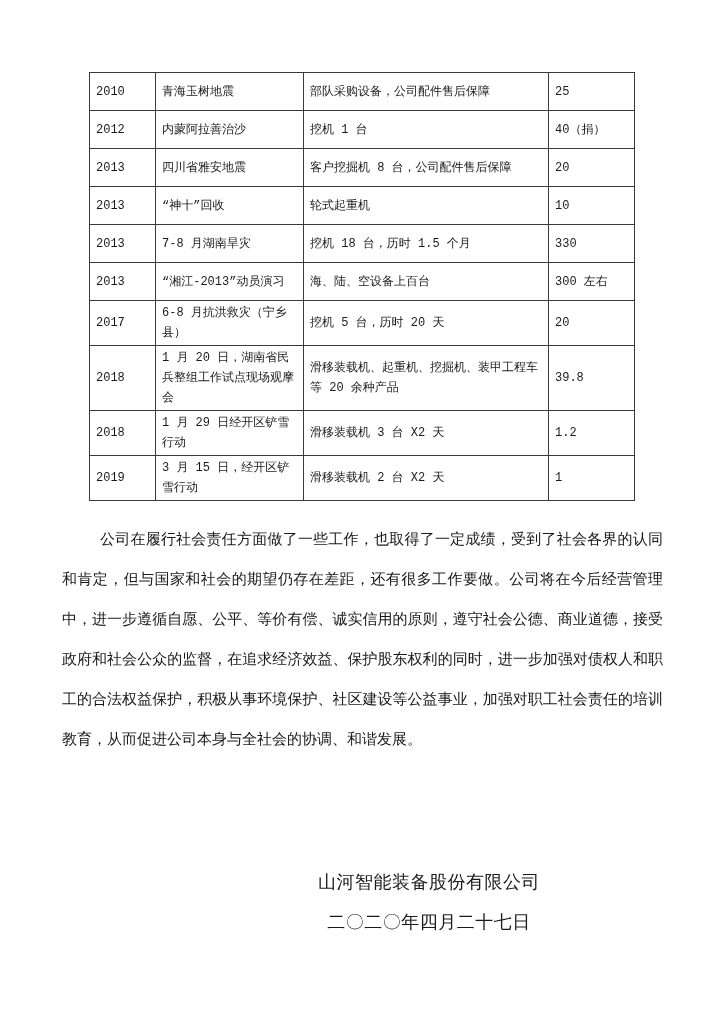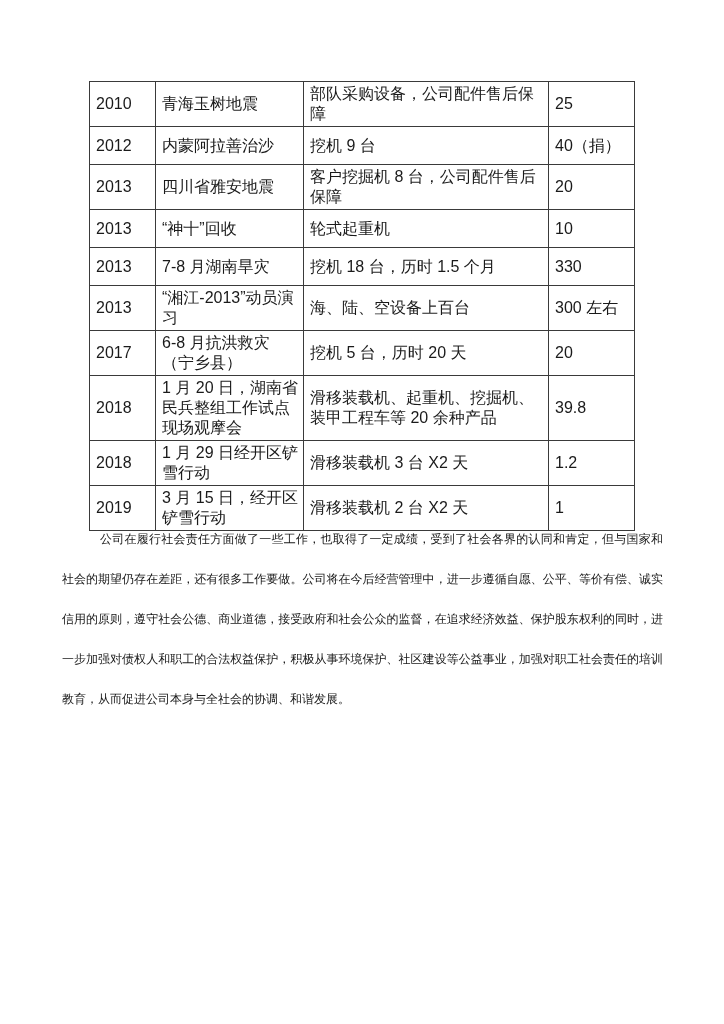--- a/index.html
+++ b/index.html
@@ -8,45 +8,45 @@
     width: 724px;
     height: 1024px;
     background: #ffffff;
     color: #1c1c1c;
     font-family: "Liberation Serif", "DejaVu Serif", serif;
     overflow: hidden;
   }
   .donation-table {
     position: absolute;
     left: 89px;
-    top: 81px;
+    top: 72px;
     width: 545px;
     border-collapse: collapse;
     table-layout: fixed;
-    font-family: Liberation Sans, sans-serif;
-    font-size: 16px;
+    font-family: Liberation Mono, monospace;
+    font-size: 12px;
     color: #1a1a1a;
   }
   .donation-table td {
     border: 1.5px solid #3a3a3a;
     padding: 2px 4px 2px 6px;
     height: 33px;
     line-height: 20px;
     vertical-align: middle;
     overflow: hidden;
     word-break: break-all;
   }
   .donation-table tr.row-tall td { height: 47px; }
   .body-paragraph {
     position: absolute;
     left: 62px;
     top: 519px;
     width: 601px;
     margin: 0;
-    font-size: 12px;
+    font-size: 15px;
     line-height: 40px;
     text-align: justify;
     text-align-last: left;
     text-indent: 38px;
     color: #171717;
   }
   .signature {
     position: absolute;
     left: 133px;
     top: 862px;
@@ -74,21 +74,21 @@
     <tbody>
       <tr>
         <td>2010</td>
         <td>青海玉树地震</td>
         <td>部队采购设备，公司配件售后保障</td>
         <td>25</td>
       </tr>
       <tr>
         <td>2012</td>
         <td>内蒙阿拉善治沙</td>
-        <td>挖机 9 台</td>
+        <td>挖机 1 台</td>
         <td>40（捐）</td>
       </tr>
       <tr>
         <td>2013</td>
         <td>四川省雅安地震</td>
         <td>客户挖掘机 8 台，公司配件售后保障</td>
         <td>20</td>
       </tr>
       <tr>
         <td>2013</td>
@@ -130,14 +130,18 @@
         <td>2019</td>
         <td>3 月 15 日，经开区铲雪行动</td>
         <td>滑移装载机 2 台 X2 天</td>
         <td>1</td>
       </tr>
     </tbody>
   </table>
 
   <p class="body-paragraph">公司在履行社会责任方面做了一些工作，也取得了一定成绩，受到了社会各界的认同和肯定，但与国家和社会的期望仍存在差距，还有很多工作要做。公司将在今后经营管理中，进一步遵循自愿、公平、等价有偿、诚实信用的原则，遵守社会公德、商业道德，接受政府和社会公众的监督，在追求经济效益、保护股东权利的同时，进一步加强对债权人和职工的合法权益保护，积极从事环境保护、社区建设等公益事业，加强对职工社会责任的培训教育，从而促进公司本身与全社会的协调、和谐发展。</p>
 
+  <div class="signature">
+    <div class="company-line">山河智能装备股份有限公司</div>
+    <div class="date-line">二〇二〇年四月二十七日</div>
+  </div>
 
 </div>
 
 </body></html>

